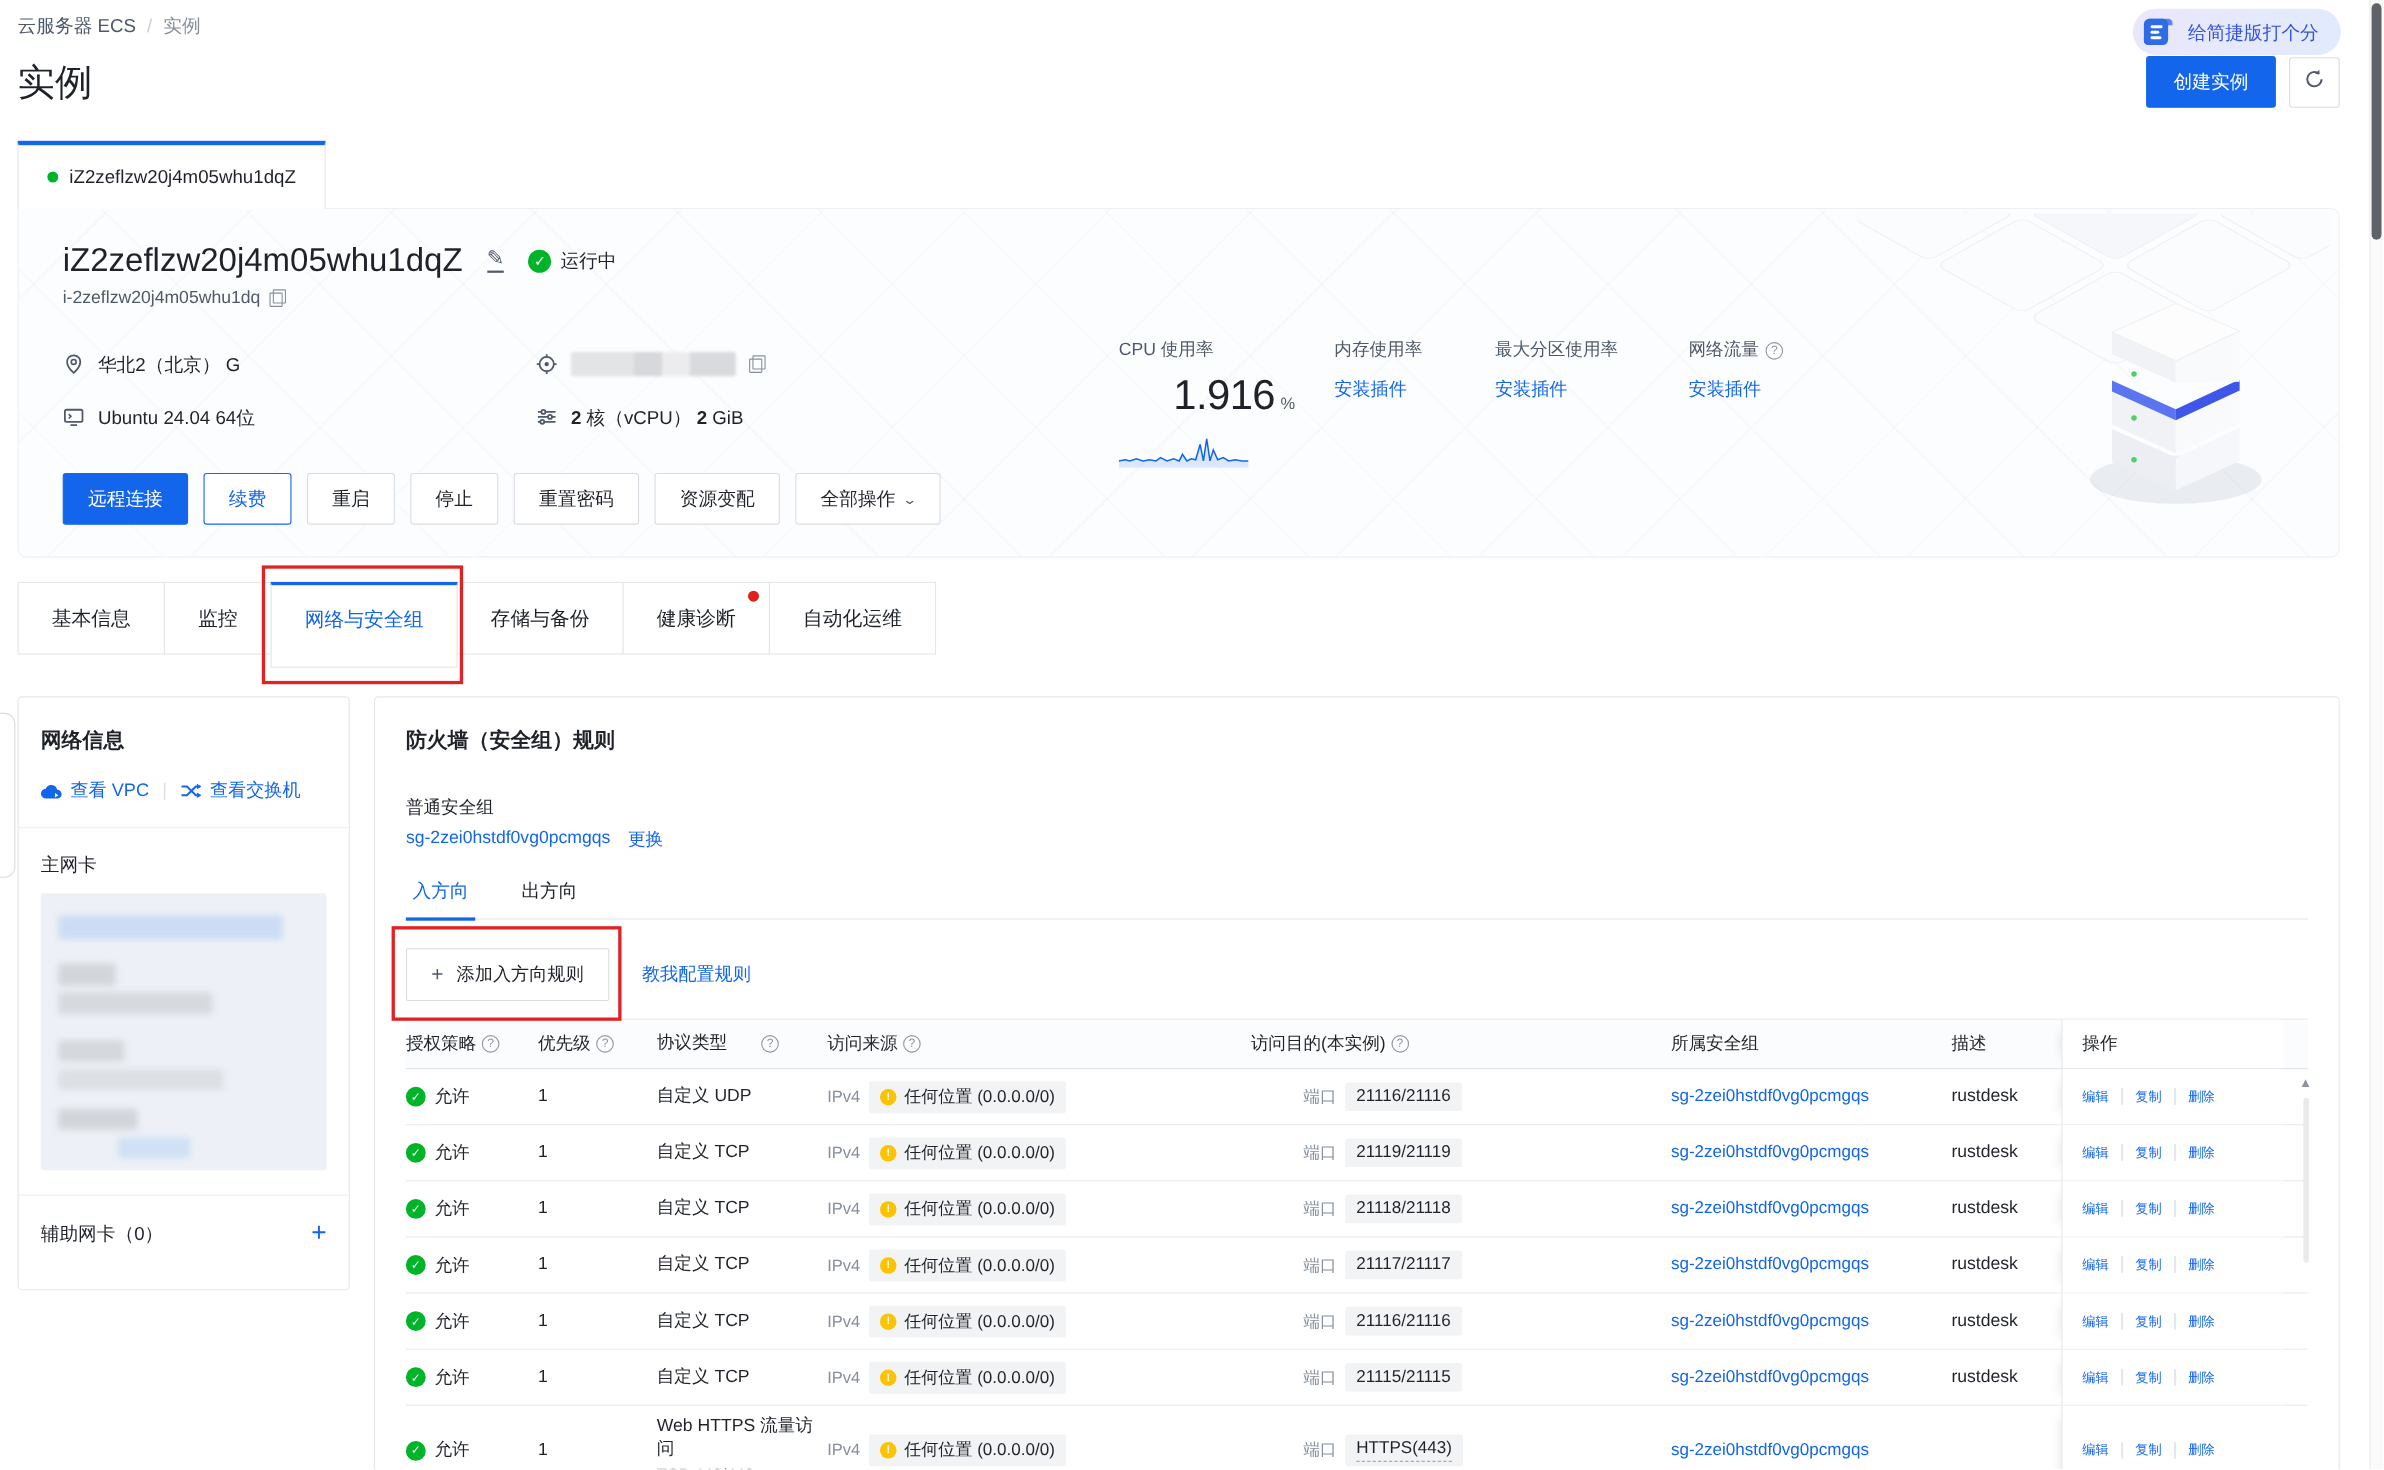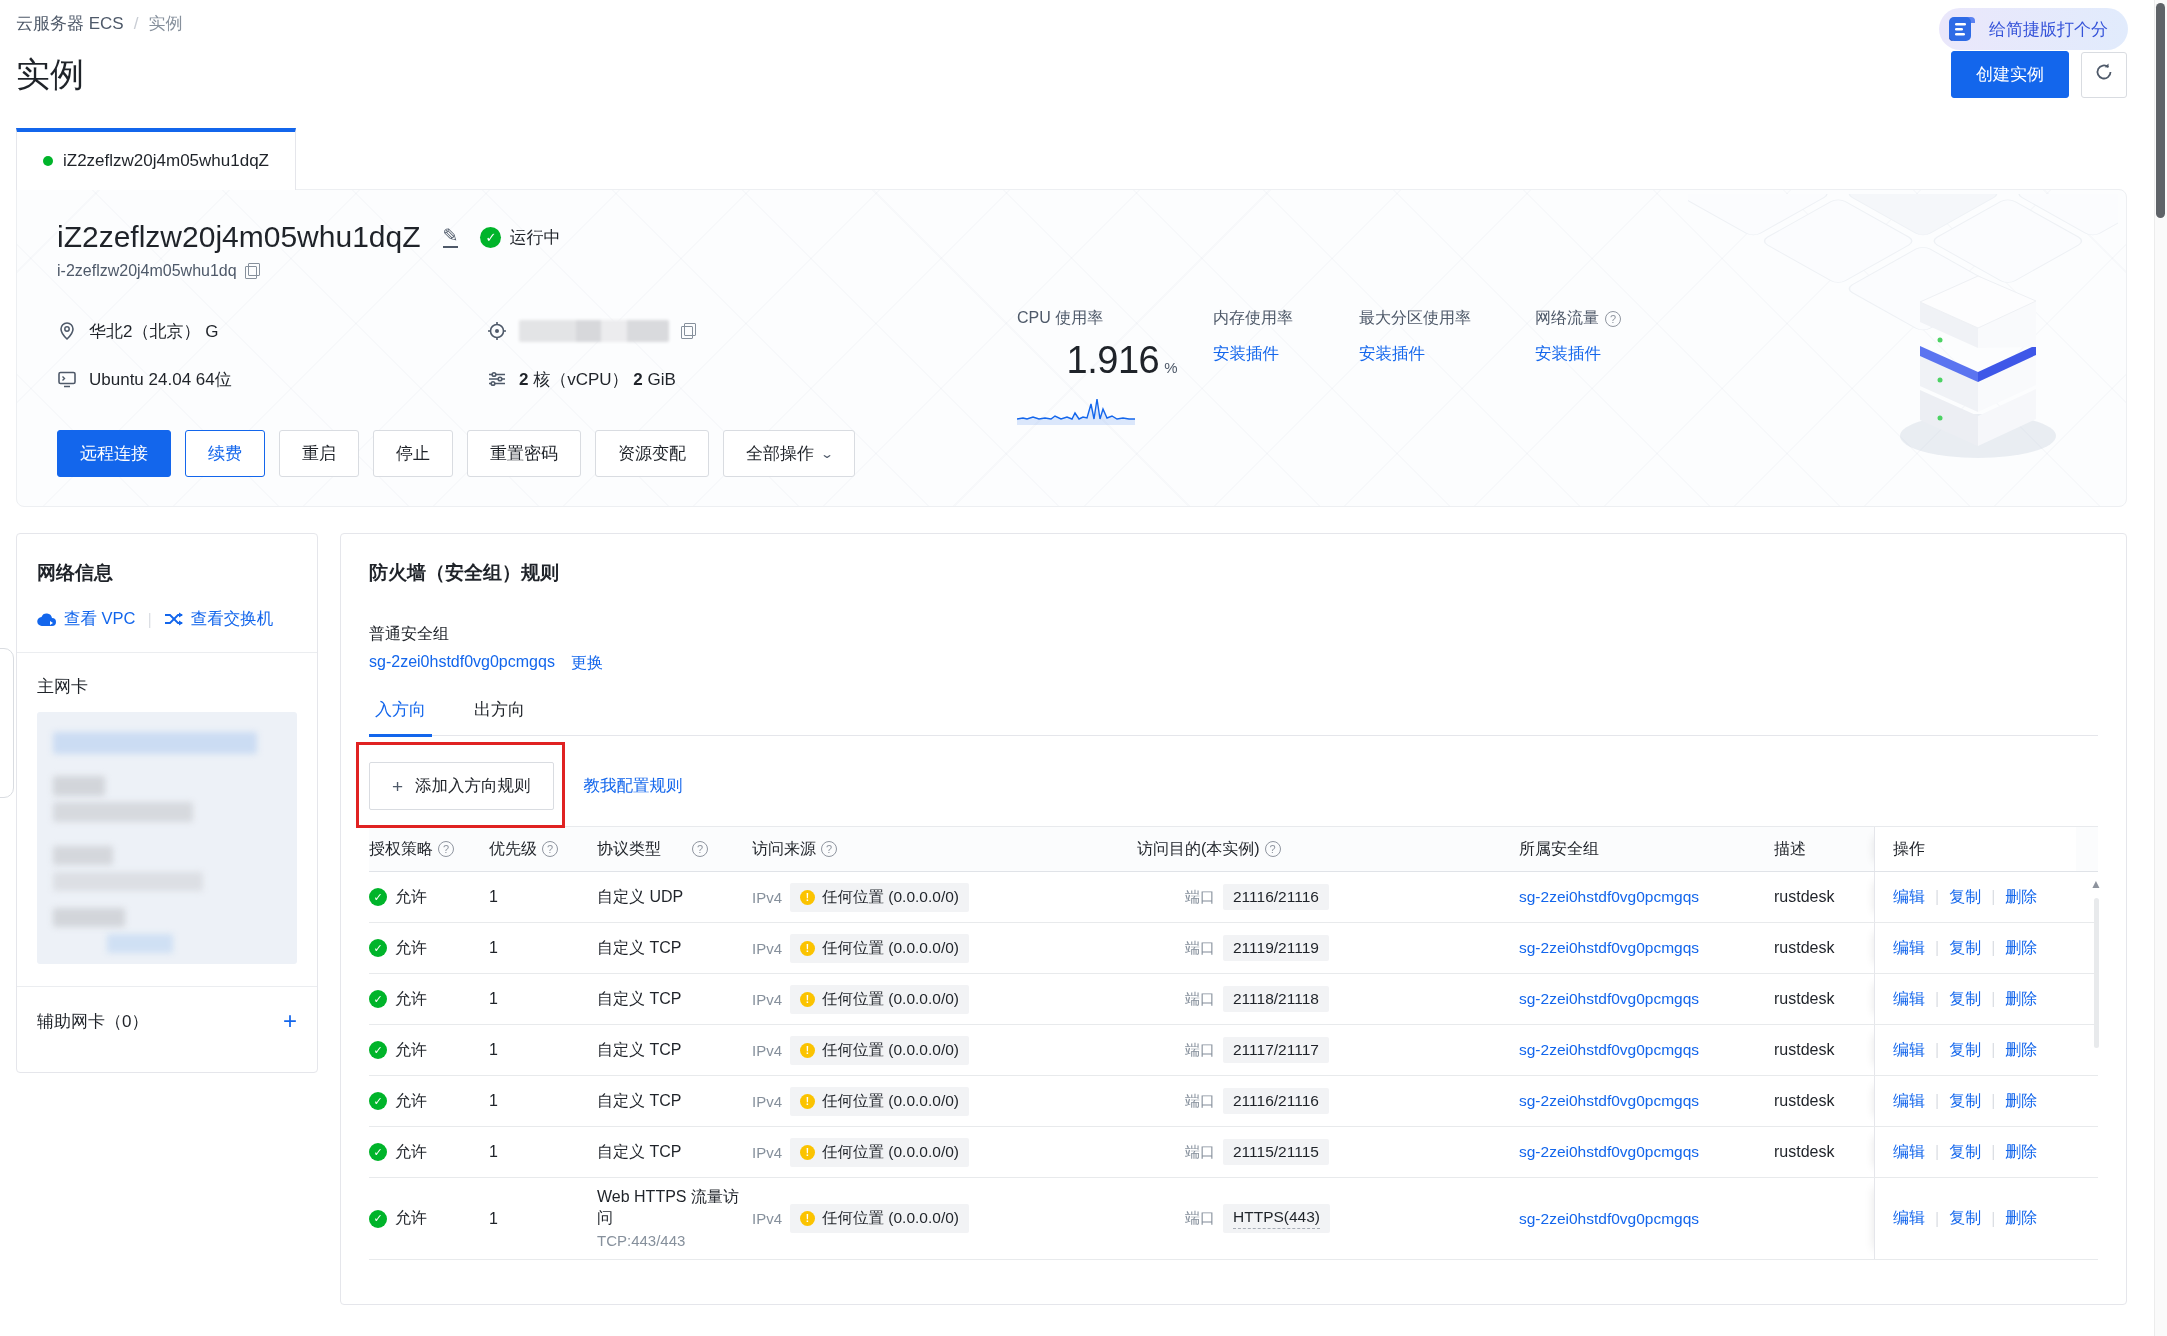--- a/index.html
+++ b/index.html
@@ -145,21 +145,21 @@
   .ok-ic { width:18px; height:18px; border-radius:50%; background:#00b42a; color:#fff; font-size:11px;
            display:inline-flex; align-items:center; justify-content:center; flex:none; }
   .pre { color:#86909c; font-size:15px; flex:none; }
   .chip { background:#f2f3f5; border-radius:2px; padding:4px 10px; display:inline-flex; align-items:center; gap:7px; font-size:15.5px; color:#1f2329; }
   .chip.dashed span { border-bottom:1px dashed #a7adb6; padding-bottom:2px; }
   .warn-ic { width:15px; height:15px; border-radius:50%; background:#fbc300; color:#fff; font-size:10px; font-weight:700;
              display:inline-flex; align-items:center; justify-content:center; flex:none; }
   .proto-main { color:#1f2329; }
   .proto-sub { color:#86909c; font-size:15px; margin-top:2px; }
   .lnk { color:#1366ec; font-size:15.5px; }
-  .c-action .lnk { font-size:16px; }
+  .c-action .lnk { font-size:12px; }
   .asep { color:#dcdfe4; margin:0 10px; }
   .tbl-scroll { position:absolute; right:-4px; top:52px; display:flex; flex-direction:column; align-items:center; }
   .tri { color:#8d939d; font-size:12px; line-height:1; }
   .track { width:5px; height:150px; background:#e8eaec; border-radius:3px; margin-top:8px; }
 </style>
 </head>
 <body>
 
 <div class="viewport">
 
@@ -338,20 +338,34 @@
         <button class="abtn">停止</button>
         <button class="abtn">重置密码</button>
         <button class="abtn">资源变配</button>
         <button class="abtn">
           <span>全部操作</span>
           <span class="caret">⌄</span>
         </button>
       </div>
     </div>
 
+    <div class="tabs">
+      <div class="tab">基本信息</div>
+      <div class="tab">监控</div>
+      <div class="tab active">
+        <span>网络与安全组</span>
+        <span class="anno anno-tab"></span>
+      </div>
+      <div class="tab">存储与备份</div>
+      <div class="tab">
+        <span>健康诊断</span>
+        <span class="reddot"></span>
+      </div>
+      <div class="tab">自动化运维</div>
+    </div>
 
     <div class="panels">
       <div class="panel side">
         <h3>网络信息</h3>
         <div class="side-links">
           <a>
             <svg width="20" height="15" viewBox="0 0 20 15">
                 <path d="M5 14 a4.5 4.5 0 0 1 -0.5 -9 a5.5 5.5 0 0 1 10.5 1 a4 4 0 0 1 0 8 z" fill="#1366ec"></path>
                 <path d="M13 9 l3 2 -3 2 z" fill="#fff"></path>
               </svg>

